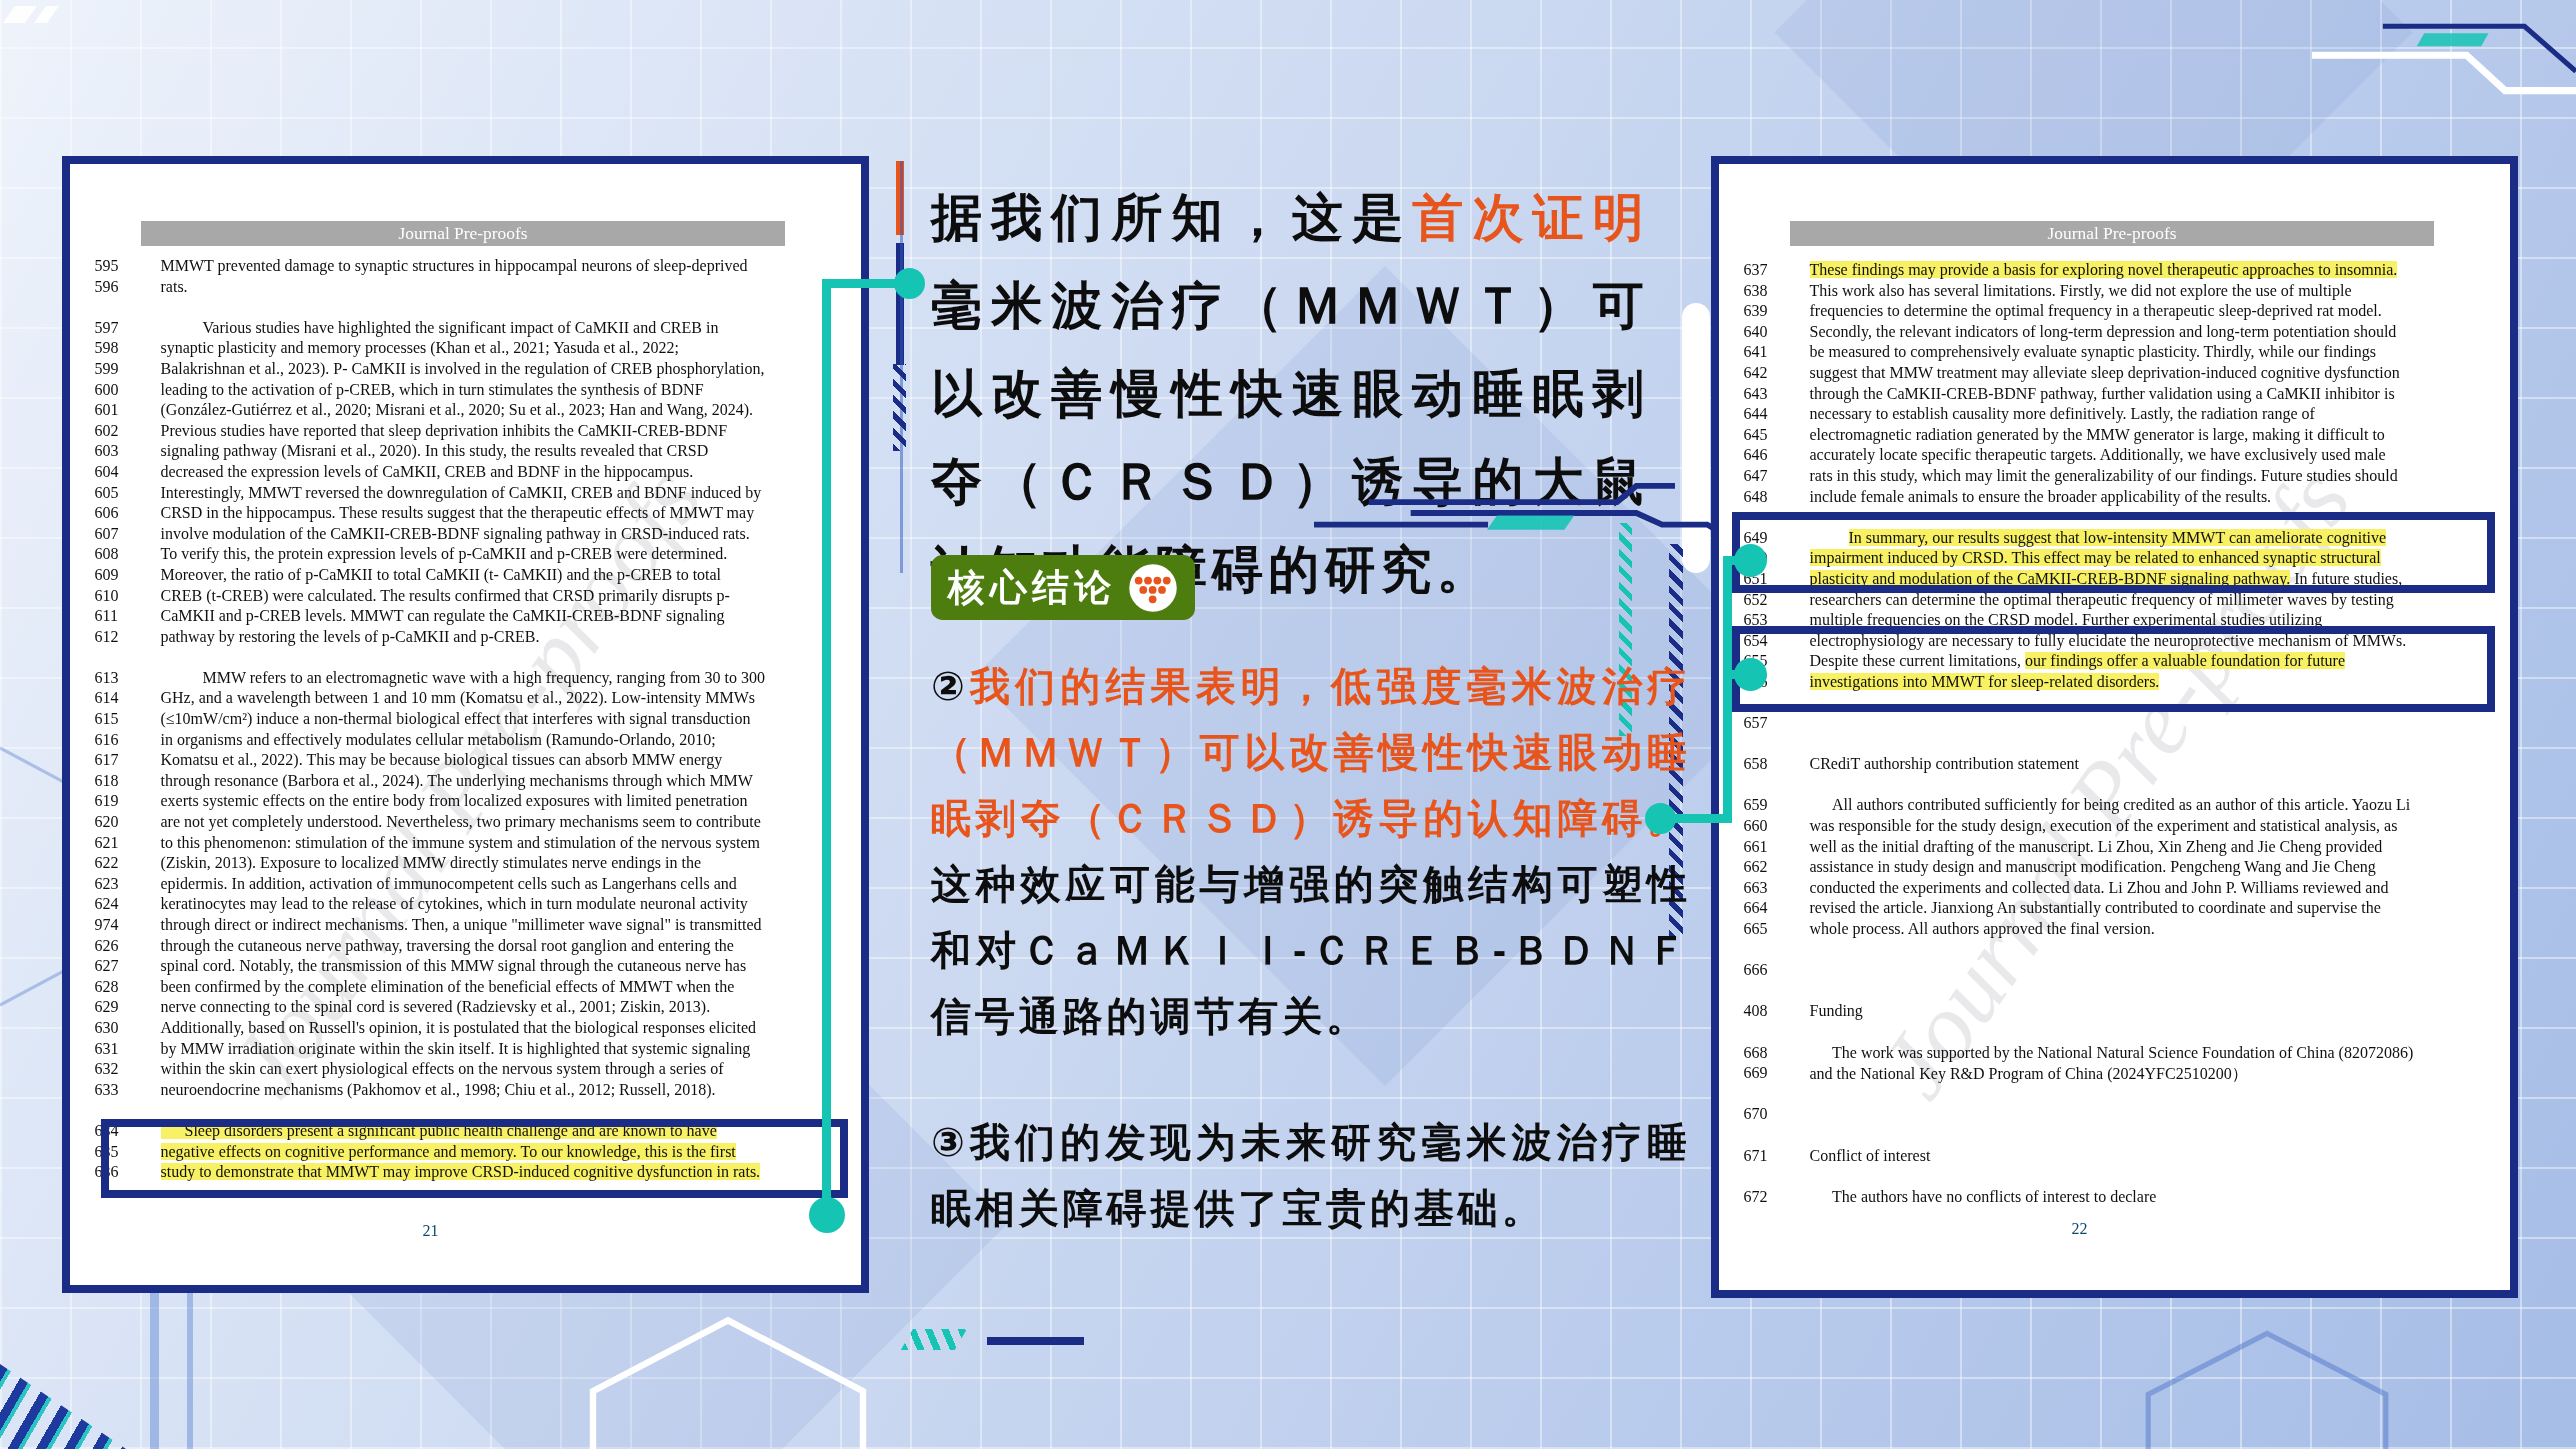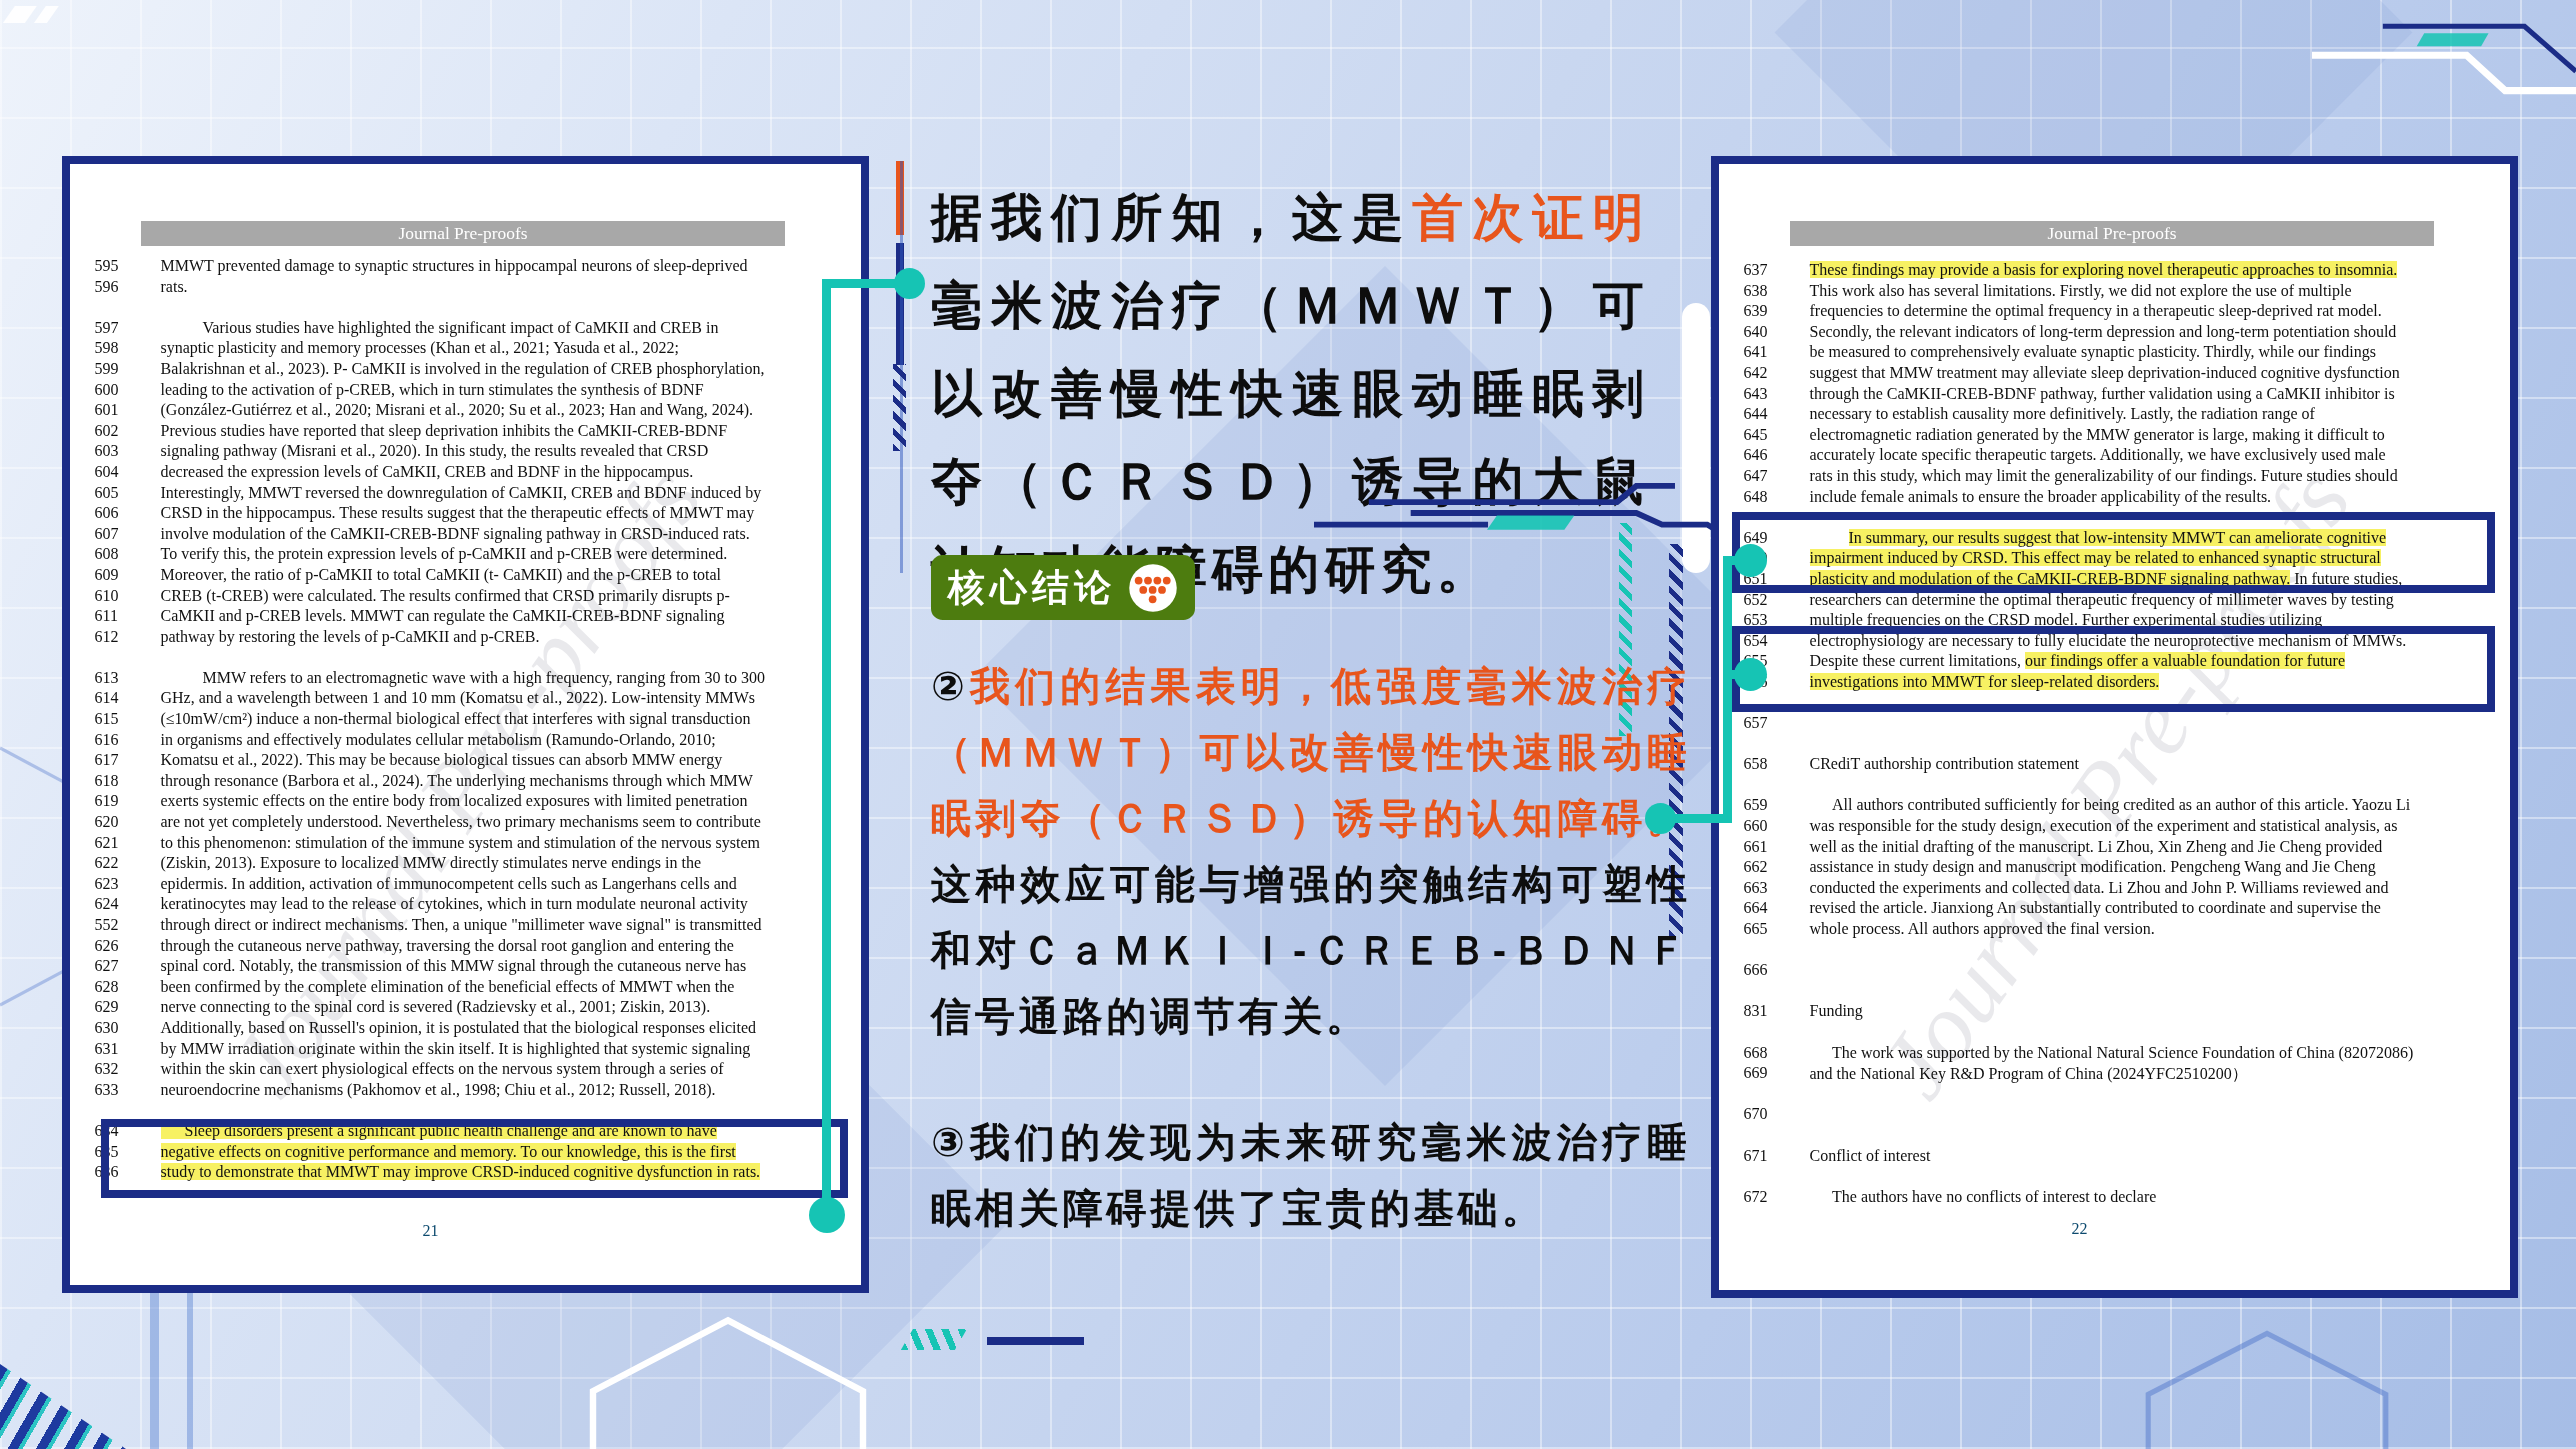--- a/index.html
+++ b/index.html
@@ -227,21 +227,21 @@
       </div>
       <div class="ln-row">
         <span class="ln-num">623</span>
         <span class="ln-text"><span>epidermis. In addition, activation of immunocompetent cells such as Langerhans cells and</span></span>
       </div>
       <div class="ln-row">
         <span class="ln-num">624</span>
         <span class="ln-text"><span>keratinocytes may lead to the release of cytokines, which in turn modulate neuronal activity</span></span>
       </div>
       <div class="ln-row">
-        <span class="ln-num">552</span>
+        <span class="ln-num">974</span>
         <span class="ln-text"><span>through direct or indirect mechanisms. Then, a unique "millimeter wave signal" is transmitted</span></span>
       </div>
       <div class="ln-row">
         <span class="ln-num">626</span>
         <span class="ln-text"><span>through the cutaneous nerve pathway, traversing the dorsal root ganglion and entering the</span></span>
       </div>
       <div class="ln-row">
         <span class="ln-num">627</span>
         <span class="ln-text"><span>spinal cord. Notably, the transmission of this MMW signal through the cutaneous nerve has</span></span>
       </div>
@@ -432,21 +432,21 @@
       </div>
       <div class="ln-row">
         <span class="ln-num">666</span>
         <span class="ln-text"></span>
       </div>
       <div class="ln-row">
         <span class="ln-num"></span>
         <span class="ln-text"></span>
       </div>
       <div class="ln-row">
-        <span class="ln-num">831</span>
+        <span class="ln-num">408</span>
         <span class="ln-text b"><span>Funding</span></span>
       </div>
       <div class="ln-row">
         <span class="ln-num"></span>
         <span class="ln-text"></span>
       </div>
       <div class="ln-row">
         <span class="ln-num">668</span>
         <span class="ln-text" style="padding-left: 22.5px;"><span>The work was supported by the National Natural Science Foundation of China (82072086)</span></span>
       </div>

